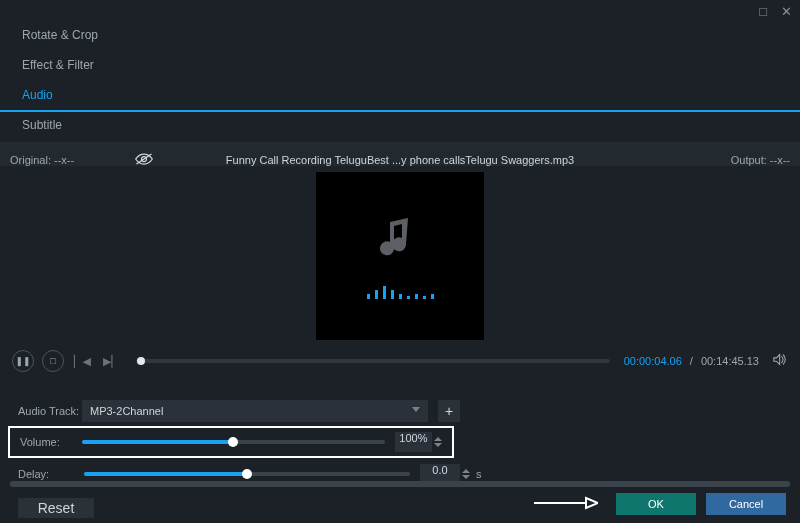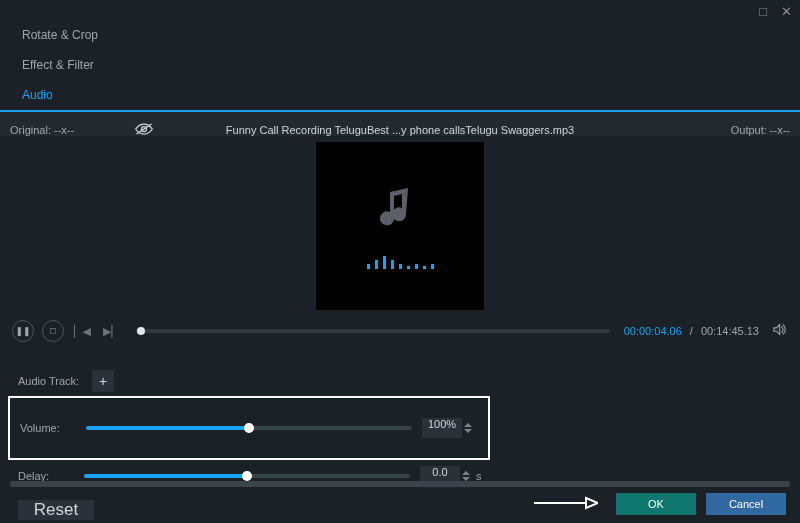--- a/index.html
+++ b/index.html
@@ -52,31 +52,31 @@
   .settings { padding: 22px 18px 0; }
   .row { display: flex; align-items: center; margin-bottom: 14px; }
   .label { width: 64px; color: #9ea7af; font-size: 11px; text-align: left; }
   .select {
     width: 346px; height: 22px; background: #2a3138; border: none;
     color: #cfd6dc; font-size: 11px; padding: 0 8px; display: flex; align-items: center;
     position: relative; cursor: pointer;
   }
   .select .caret { position: absolute; right: 8px; top: 7px; border-left: 4px solid transparent; border-right: 4px solid transparent; border-top: 5px solid #7a828a; }
   .add-btn { width: 22px; height: 22px; background: #2a3138; margin-left: 10px; display: flex; align-items: center; justify-content: center; color: #cfd6dc; cursor: pointer; font-size: 14px; }
-  .highlight { border: 2px solid #fff; padding: 20px 10px; margin: -10px 13px 6px -10px; width: 482px; }
+  .highlight { border: 2px solid #fff; padding: 4px 10px; margin: -10px 13px 6px -10px; width: 446px; }
   .slider-wrap { width: 326px; height: 4px; background: #3a424a; border-radius: 2px; position: relative; margin-left: 2px; }
   .slider-fill { position: absolute; left: 0; top: 0; height: 100%; background: #18a2f2; border-radius: 2px; }
   .slider-thumb { position: absolute; top: 50%; transform: translate(-50%,-50%); width: 10px; height: 10px; background: #fff; border-radius: 50%; }
   .num-input { width: 40px; height: 20px; background: #2a3138; color: #cfd6dc; border: none; font-size: 11px; text-align: center; margin-left: 10px; }
   .stepper { display: flex; flex-direction: column; margin-left: 2px; }
   .stepper span { width: 0; height: 0; border-left: 4px solid transparent; border-right: 4px solid transparent; cursor: pointer; }
   .stepper .up { border-bottom: 4px solid #7a828a; margin-bottom: 2px; }
   .stepper .dn { border-top: 4px solid #7a828a; }
   .suffix { color: #9ea7af; margin-left: 6px; font-size: 11px; }
-  .reset-btn { width: 76px; height: 20px; background: #2a3138; color: #cfd6dc; font-size: 17px; border: none; cursor: pointer; display: flex; align-items: center; justify-content: center; margin-top: 6px; }
+  .reset-btn { width: 76px; height: 20px; background: #2a3138; color: #cfd6dc; font-size: 14px; border: none; cursor: pointer; display: flex; align-items: center; justify-content: center; margin-top: 6px; }
   
   .bottom-scroll { position: absolute; left: 10px; right: 10px; bottom: 36px; height: 6px; background: #2a3138; border-radius: 3px; }
   .bottom-scroll .thumb { position: absolute; left: 0; top: 0; height: 100%; width: 100%; background: #3a424a; border-radius: 3px; }
   .buttons { position: absolute; right: 14px; bottom: 8px; display: flex; gap: 10px; align-items: center; }
   .arrow-annot { margin-right: 8px; }
   .btn { width: 80px; height: 22px; color: #fff; font-size: 11px; border: none; cursor: pointer; display: flex; align-items: center; justify-content: center; }
   .btn-ok { background: #0f766e; }
   .btn-cancel { background: #3069a0; }
 </style>
 </head>
@@ -84,20 +84,21 @@
 
 <div class="win-controls">
   <span>□</span>
   <span>✕</span>
 </div>
 
 <div class="tabs">
   <div class="tab">Rotate &amp; Crop</div>
   <div class="tab">Effect &amp; Filter</div>
   <div class="tab active">Audio</div>
+  <div class="tab">Subtitle</div>
 </div>
 
 <div class="infobar">
   <span class="orig">Original: --x--</span>
   <span class="eye">
     <svg width="20" height="14" viewBox="0 0 24 16">
       <path d="M12 2C6 2 2 8 2 8s4 6 10 6 10-6 10-6-4-6-10-6zm0 9a3 3 0 110-6 3 3 0 010 6z" fill="none" stroke="#cfd6dc" stroke-width="1.5"></path>
       <line x1="3" y1="14" x2="21" y2="2" stroke="#cfd6dc" stroke-width="1.5"></line>
     </svg>
   </span>
@@ -140,20 +141,24 @@
   <span class="vol-icon">
     <svg width="15" height="13" viewBox="0 0 18 14">
         <path d="M1 5h3l4-4v12l-4-4H1z M10 3a5 5 0 010 8 M12 1a8 8 0 010 12" fill="none" stroke="#9ea7af" stroke-width="1.3"></path>
       </svg>
   </span>
 </div>
 
 <div class="settings">
   <div class="row">
     <div class="label">Audio Track:</div>
+    <div class="select">
+      <span>MP3-2Channel</span>
+      <span class="caret"></span>
+    </div>
     <div class="add-btn">+</div>
   </div>
 
   <div class="highlight">
     <div class="row" style="margin-bottom:0">
       <div class="label">Volume:</div>
       <div class="slider-wrap">
         <div class="slider-fill" style="width:50%"></div>
         <div class="slider-thumb" style="left:50%"></div>
       </div>

